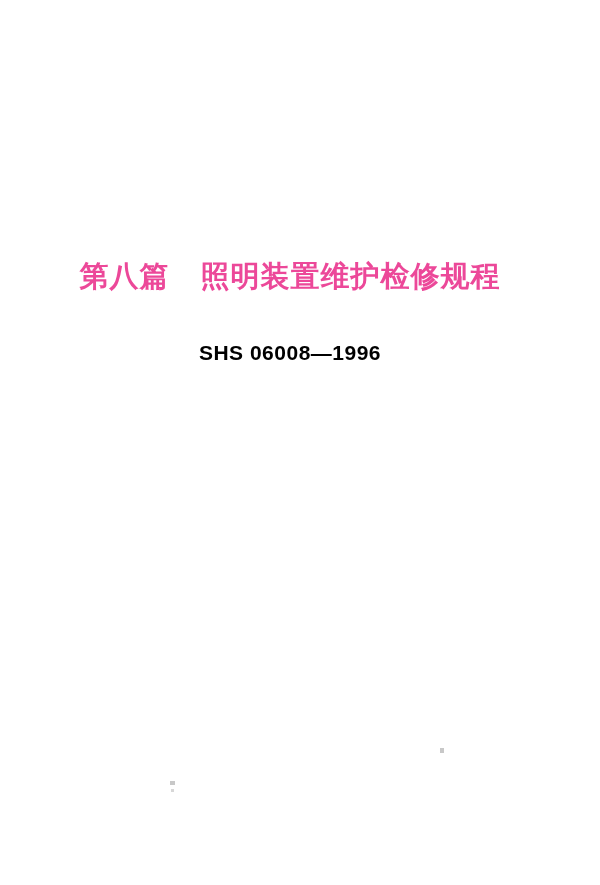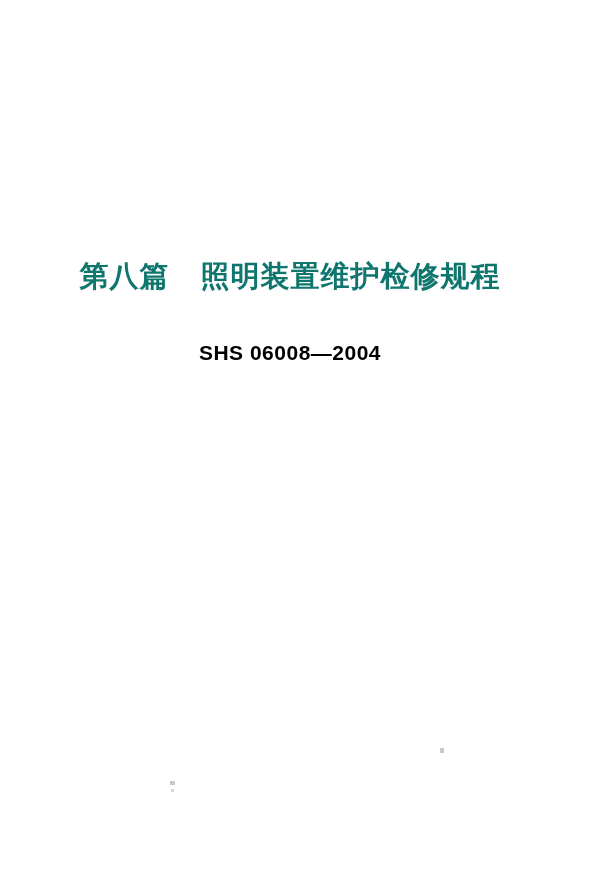--- a/index.html
+++ b/index.html
@@ -19,21 +19,21 @@
   .doc-title {
     position: absolute;
     top: 257px;
     left: 0;
     width: 580px;           
     margin: 0;
     text-align: center;
     font-size: 29px;
     font-weight: bold;
     letter-spacing: 1px;
-    color: #0f766e;
+    color: #ec4899;
     white-space: nowrap;
   }
   .doc-title .part-label {
     margin-right: 31px;     
   }
   .standard-code {
     position: absolute;
     top: 341px;
     left: 0;
     width: 580px;
@@ -54,18 +54,18 @@
   .artifact-2 { left: 170px; top: 781px; width: 5px; height: 4px; }
   .artifact-3 { left: 171px; top: 789px; width: 3px; height: 3px; opacity: 0.5; }
 </style>
 </head>
 <body>
 
 <div class="page">
   <h1 class="doc-title">
     <span class="part-label">第八篇</span><span>照明装置维护检修规程</span>
   </h1>
-  <div class="standard-code">SHS 06008—2004</div>
+  <div class="standard-code">SHS 06008—1996</div>
 
   <div class="scan-artifact artifact-1"></div>
   <div class="scan-artifact artifact-2"></div>
   <div class="scan-artifact artifact-3"></div>
 </div>
 
 </body></html>

